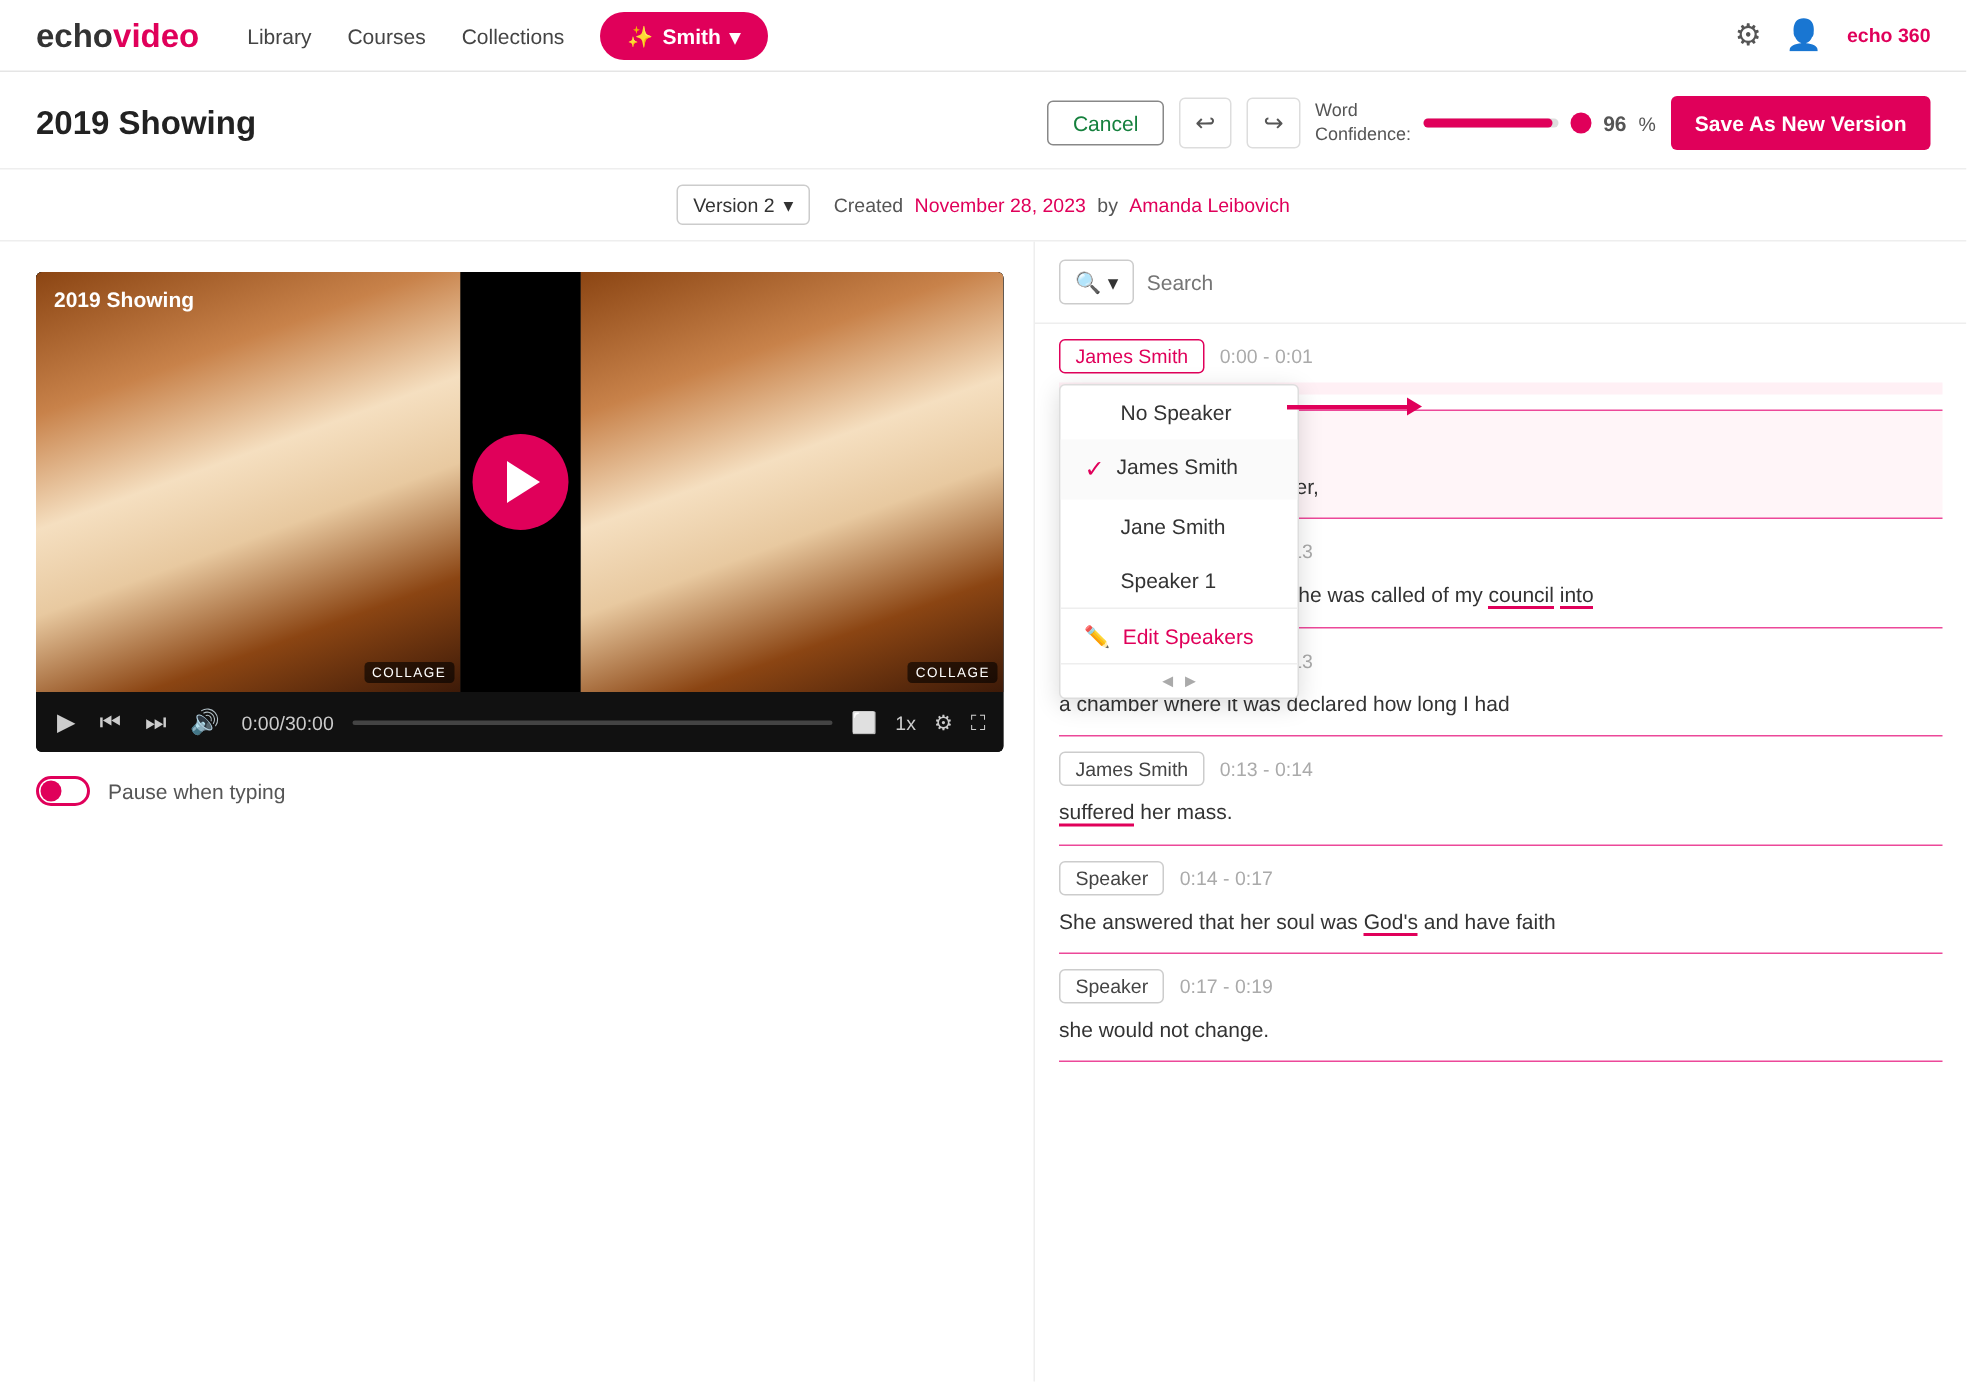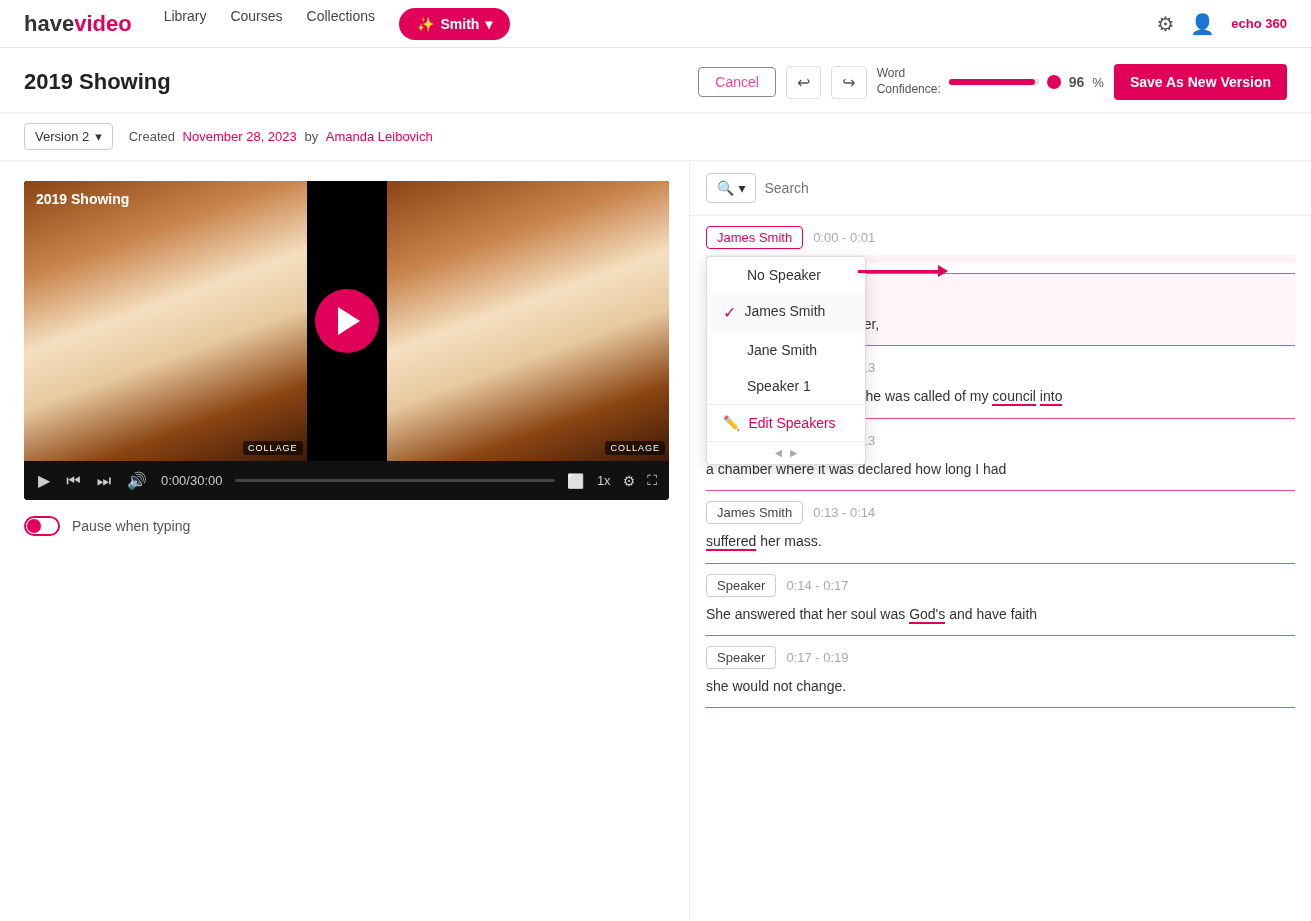--- a/index.html
+++ b/index.html
@@ -3,43 +3,43 @@
   <meta charset="utf-8">
   <style>
     * { box-sizing: border-box; margin: 0; padding: 0; }
     body { font-family: -apple-system, BlinkMacSystemFont, 'Segoe UI', Arial, sans-serif; font-size: 14px; background: #fff; color: #333; overflow: hidden; width: 1311px; height: 921px; }
 
     
     .navbar { display: flex; align-items: center; padding: 0 24px; height: 48px; border-bottom: 1px solid #e5e5e5; background: #fff; }
     .logo { display: flex; align-items: center; margin-right: 32px; }
     .logo-echo { font-size: 22px; font-weight: 700; color: #333; }
     .logo-video { font-size: 22px; font-weight: 700; color: #e0005a; }
-    .nav-links { display: flex; gap: 24px; flex: 1; }
+    .nav-links { display: flex; gap: 24px; flex: 1; align-items: center; }
     .nav-link { color: #444; text-decoration: none; font-size: 14px; cursor: pointer; }
     .create-btn { background: #e0005a; color: #fff; border: none; border-radius: 20px; padding: 8px 18px; font-size: 14px; font-weight: 600; cursor: pointer; display: flex; align-items: center; gap: 6px; }
     .create-btn .sparkle { font-size: 14px; }
     .nav-right { display: flex; align-items: center; gap: 16px; margin-left: auto; }
     .nav-icon { font-size: 20px; color: #555; cursor: pointer; }
     .echo360-logo { color: #e0005a; font-weight: 700; font-size: 13px; }
 
     
     .page-header { display: flex; align-items: center; padding: 16px 24px 12px; border-bottom: 1px solid #eee; }
     .page-title { font-size: 22px; font-weight: 700; color: #222; flex: 1; }
     .header-actions { display: flex; align-items: center; gap: 10px; }
-    .cancel-btn { border: 1.5px solid #888; background: #fff; color: #ec4899; border-radius: 4px; padding: 6px 16px; font-size: 14px; cursor: pointer; }
+    .cancel-btn { border: 1.5px solid #888; background: #fff; color: #15803d; border-radius: 4px; padding: 6px 16px; font-size: 14px; cursor: pointer; }
     .undo-btn, .redo-btn { border: 1.5px solid #ddd; background: #fff; color: #555; border-radius: 4px; padding: 6px 10px; font-size: 16px; cursor: pointer; }
     .word-confidence { display: flex; align-items: center; gap: 8px; font-size: 13px; color: #555; }
     .confidence-bar { width: 90px; height: 6px; background: #ddd; border-radius: 3px; position: relative; }
     .confidence-fill { width: 96%; height: 100%; background: #e0005a; border-radius: 3px; }
     .confidence-dot { width: 14px; height: 14px; background: #e0005a; border-radius: 50%; }
     .confidence-val { font-size: 14px; font-weight: 700; }
     .save-new-btn { background: #e0005a; color: #fff; border: none; border-radius: 4px; padding: 10px 16px; font-size: 14px; font-weight: 600; cursor: pointer; }
 
     
-    .sub-header { display: flex; align-items: center; padding: 10px 24px; border-bottom: 1px solid #eee; }
+    .sub-header { display: flex; align-items: center; padding: 10px 24px; border-bottom: 1px solid #eee; justify-content: center; }
     .version-select { border: 1.5px solid #ccc; border-radius: 4px; padding: 5px 10px; font-size: 13px; cursor: pointer; display: flex; align-items: center; gap: 6px; background: #fff; }
     .created-info { margin-left: 16px; font-size: 13px; color: #555; }
     .created-info a { color: #e0005a; text-decoration: none; }
 
     
     .main-layout { display: flex; height: calc(921px - 48px - 65px - 47px); }
 
     
     .left-panel { width: 690px; padding: 20px 24px; border-right: 1px solid #eee; overflow-y: auto; }
     .video-container { width: 645px; background: #000; border-radius: 4px; position: relative; overflow: hidden; }
@@ -93,21 +93,21 @@
     
     .transcript-area::-webkit-scrollbar { width: 6px; }
     .transcript-area::-webkit-scrollbar-track { background: #f5f5f5; }
     .transcript-area::-webkit-scrollbar-thumb { background: #ccc; border-radius: 3px; }
   </style>
 </head>
 <body>
 
 <nav class="navbar">
   <div class="logo">
-    <span class="logo-echo">have</span>
+    <span class="logo-echo">echo</span>
       <span class="logo-video">video</span>
   </div>
   <div class="nav-links">
     <a class="nav-link">Library</a>
     <a class="nav-link">Courses</a>
     <a class="nav-link">Collections</a>
     <button class="create-btn">
       <span class="sparkle">✨</span>
       <span>Smith</span>
       <span>▾</span>

